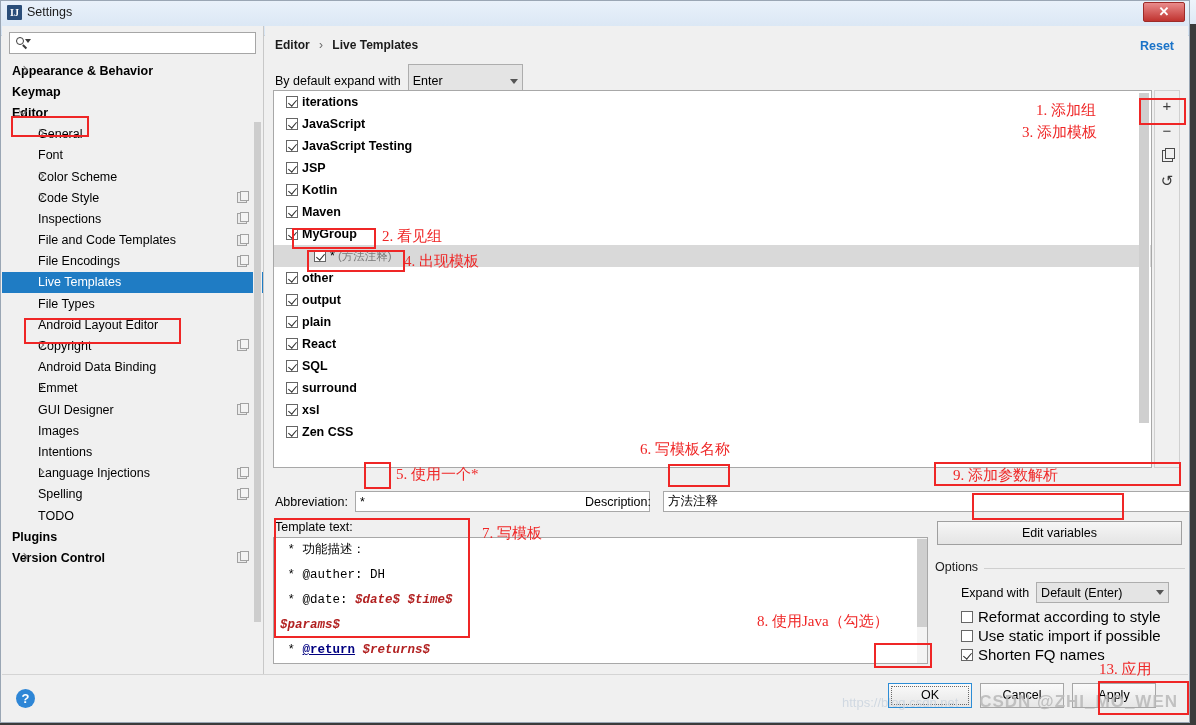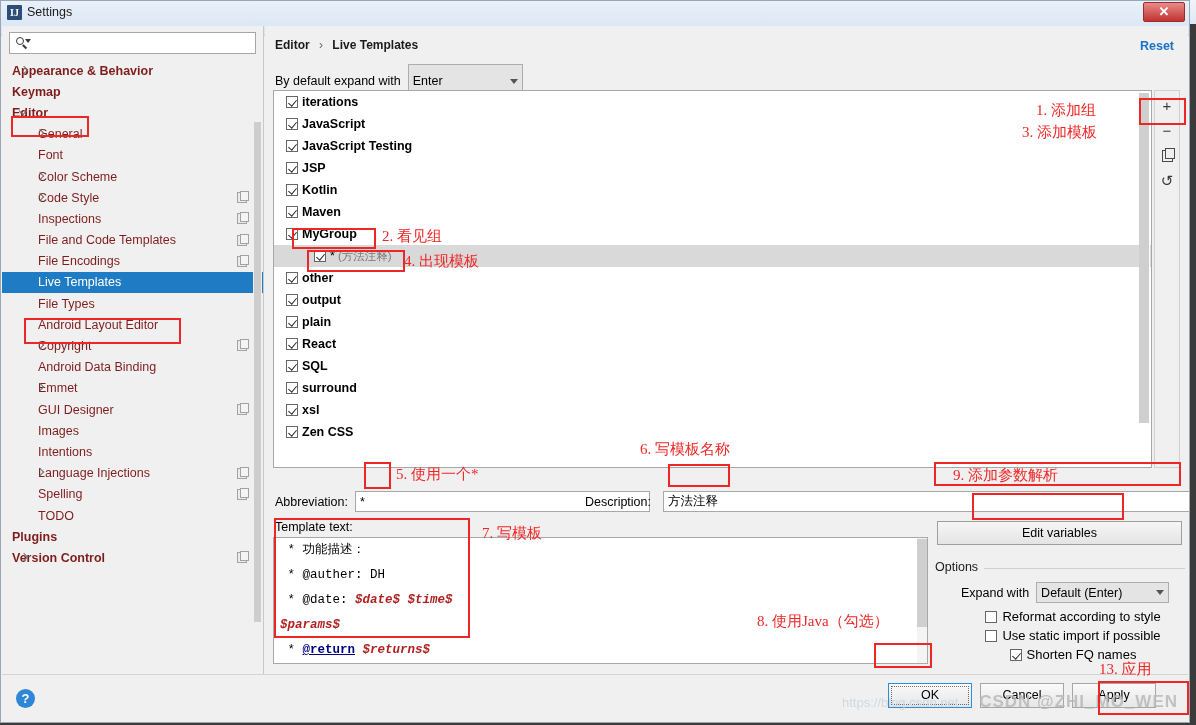--- a/index.html
+++ b/index.html
@@ -83,21 +83,21 @@
   }
   .search-ico .tri {
     position:absolute; left:10px; top:3px;
     border-left:3px solid transparent; border-right:3px solid transparent;
     border-top:4px solid #3a3a3a;
   }
   .tree { position:absolute; left:0; top:34px; right:0; bottom:0; overflow:hidden; }
   .tnode {
     height:21.2px; display:flex; align-items:center;
     padding-left:8px; position:relative; cursor:default;
-    font-size:12.5px; color:#7f1d1d; white-space:nowrap;
+    font-size:12.5px; color:#000000; white-space:nowrap;
   }
   .tnode.lvl0 { padding-left:10px; font-weight:bold; }
   .tnode.lvl1 { padding-left:36px; }
   .tnode .arrow {
     position:absolute; width:10px; height:10px;
   }
   .tnode.lvl0 .arrow { left:18px; }
   .tnode.lvl1 .arrow { left:34px; }
   .arrow:after {
     content:""; position:absolute; left:1px; top:1px;
@@ -255,21 +255,21 @@
     position:absolute; left:0; right:0; top:8px; height:1px; background:#cfcfcf; z-index:1;
   }
   .opt-rows { margin-top:8px; padding-left:26px; }
   .opt-exp { display:flex; align-items:center; font-size:12.5px; margin-bottom:4px; }
   .opt-combo {
     margin-left:7px; width:133px; height:21px;
     background:#e4e4e4; border:1px solid #adadad;
     display:flex; align-items:center; padding:0 4px; font-size:12.5px; cursor:pointer;
   }
   .opt-combo .cv { flex:1; }
-  .chkline { display:flex; align-items:center; font-size:13px; height:19px;justify-content:center; }
+  .chkline { display:flex; align-items:center; font-size:15px; height:19px; }
   .chkline .cbx { margin-right:5px; }
 
   
   .footer {
     position:absolute; left:1px; right:1px; bottom:0; height:48px;
     background:#f0f0f0; border-top:1px solid #d4d4d4;
   }
   .help-ico {
     position:absolute; left:14px; top:14px; width:19px; height:19px;
     border-radius:50%; background:#2e86d6; color:#fff; font-size:13px;

